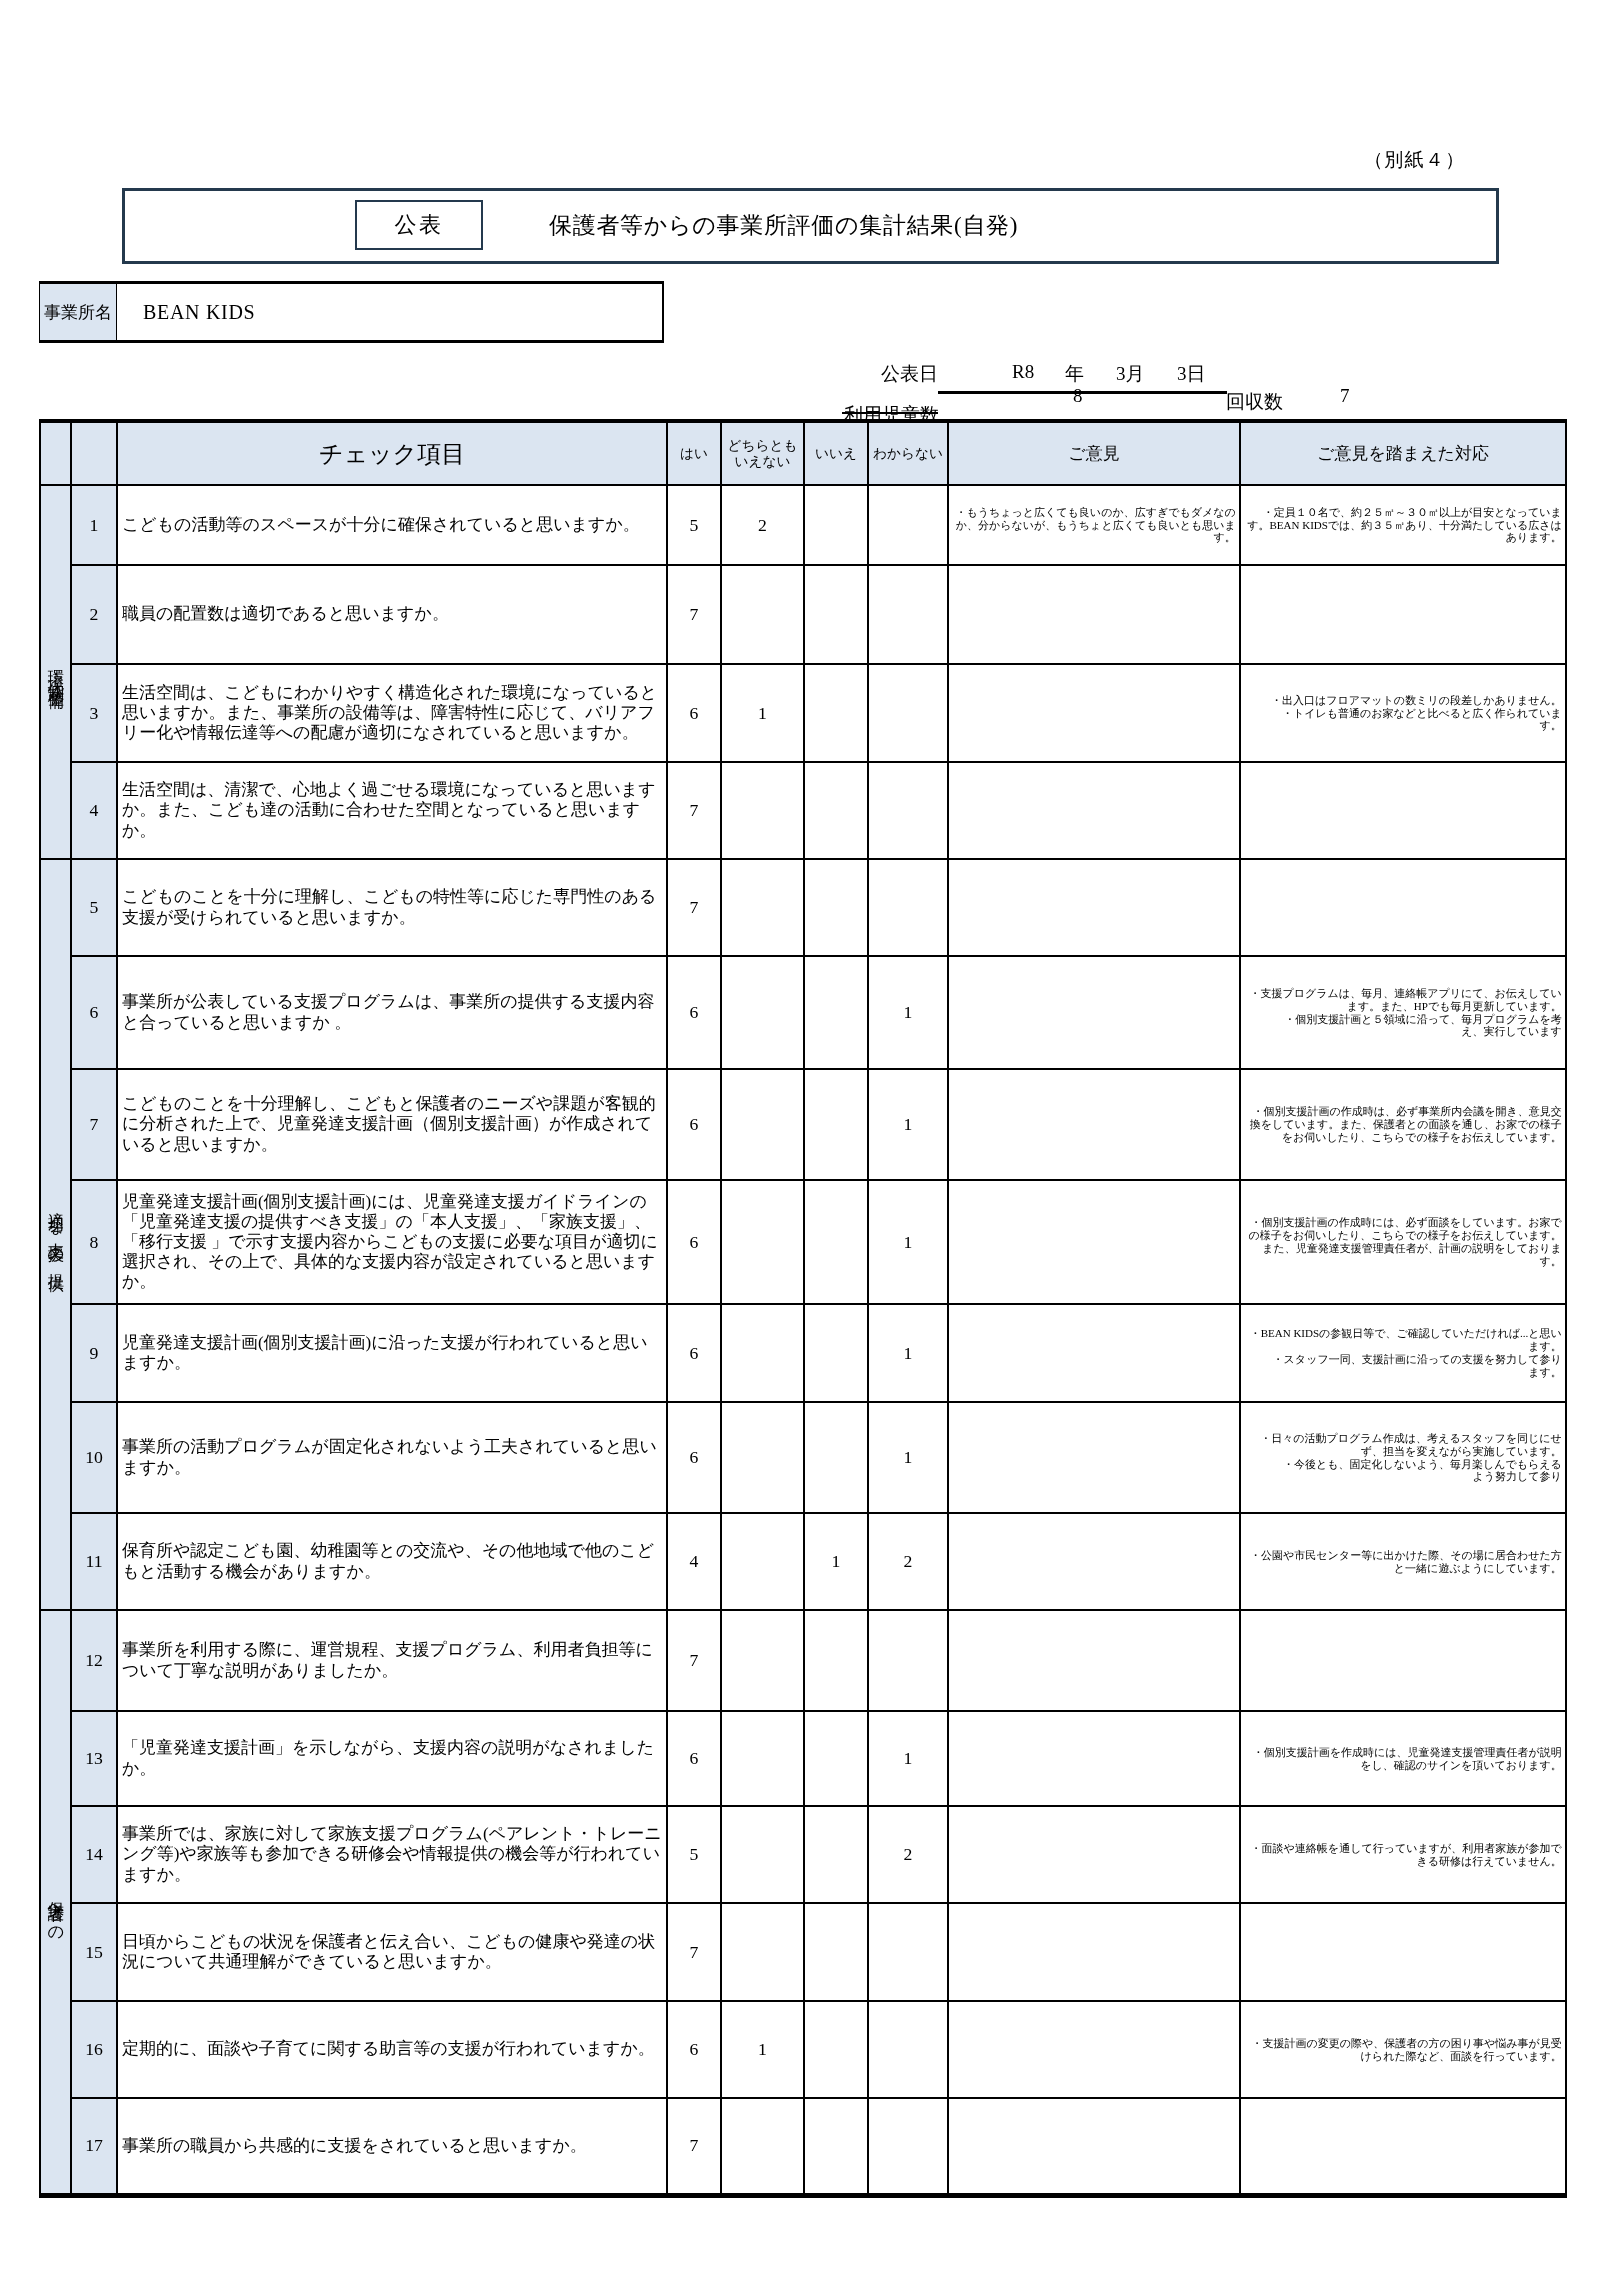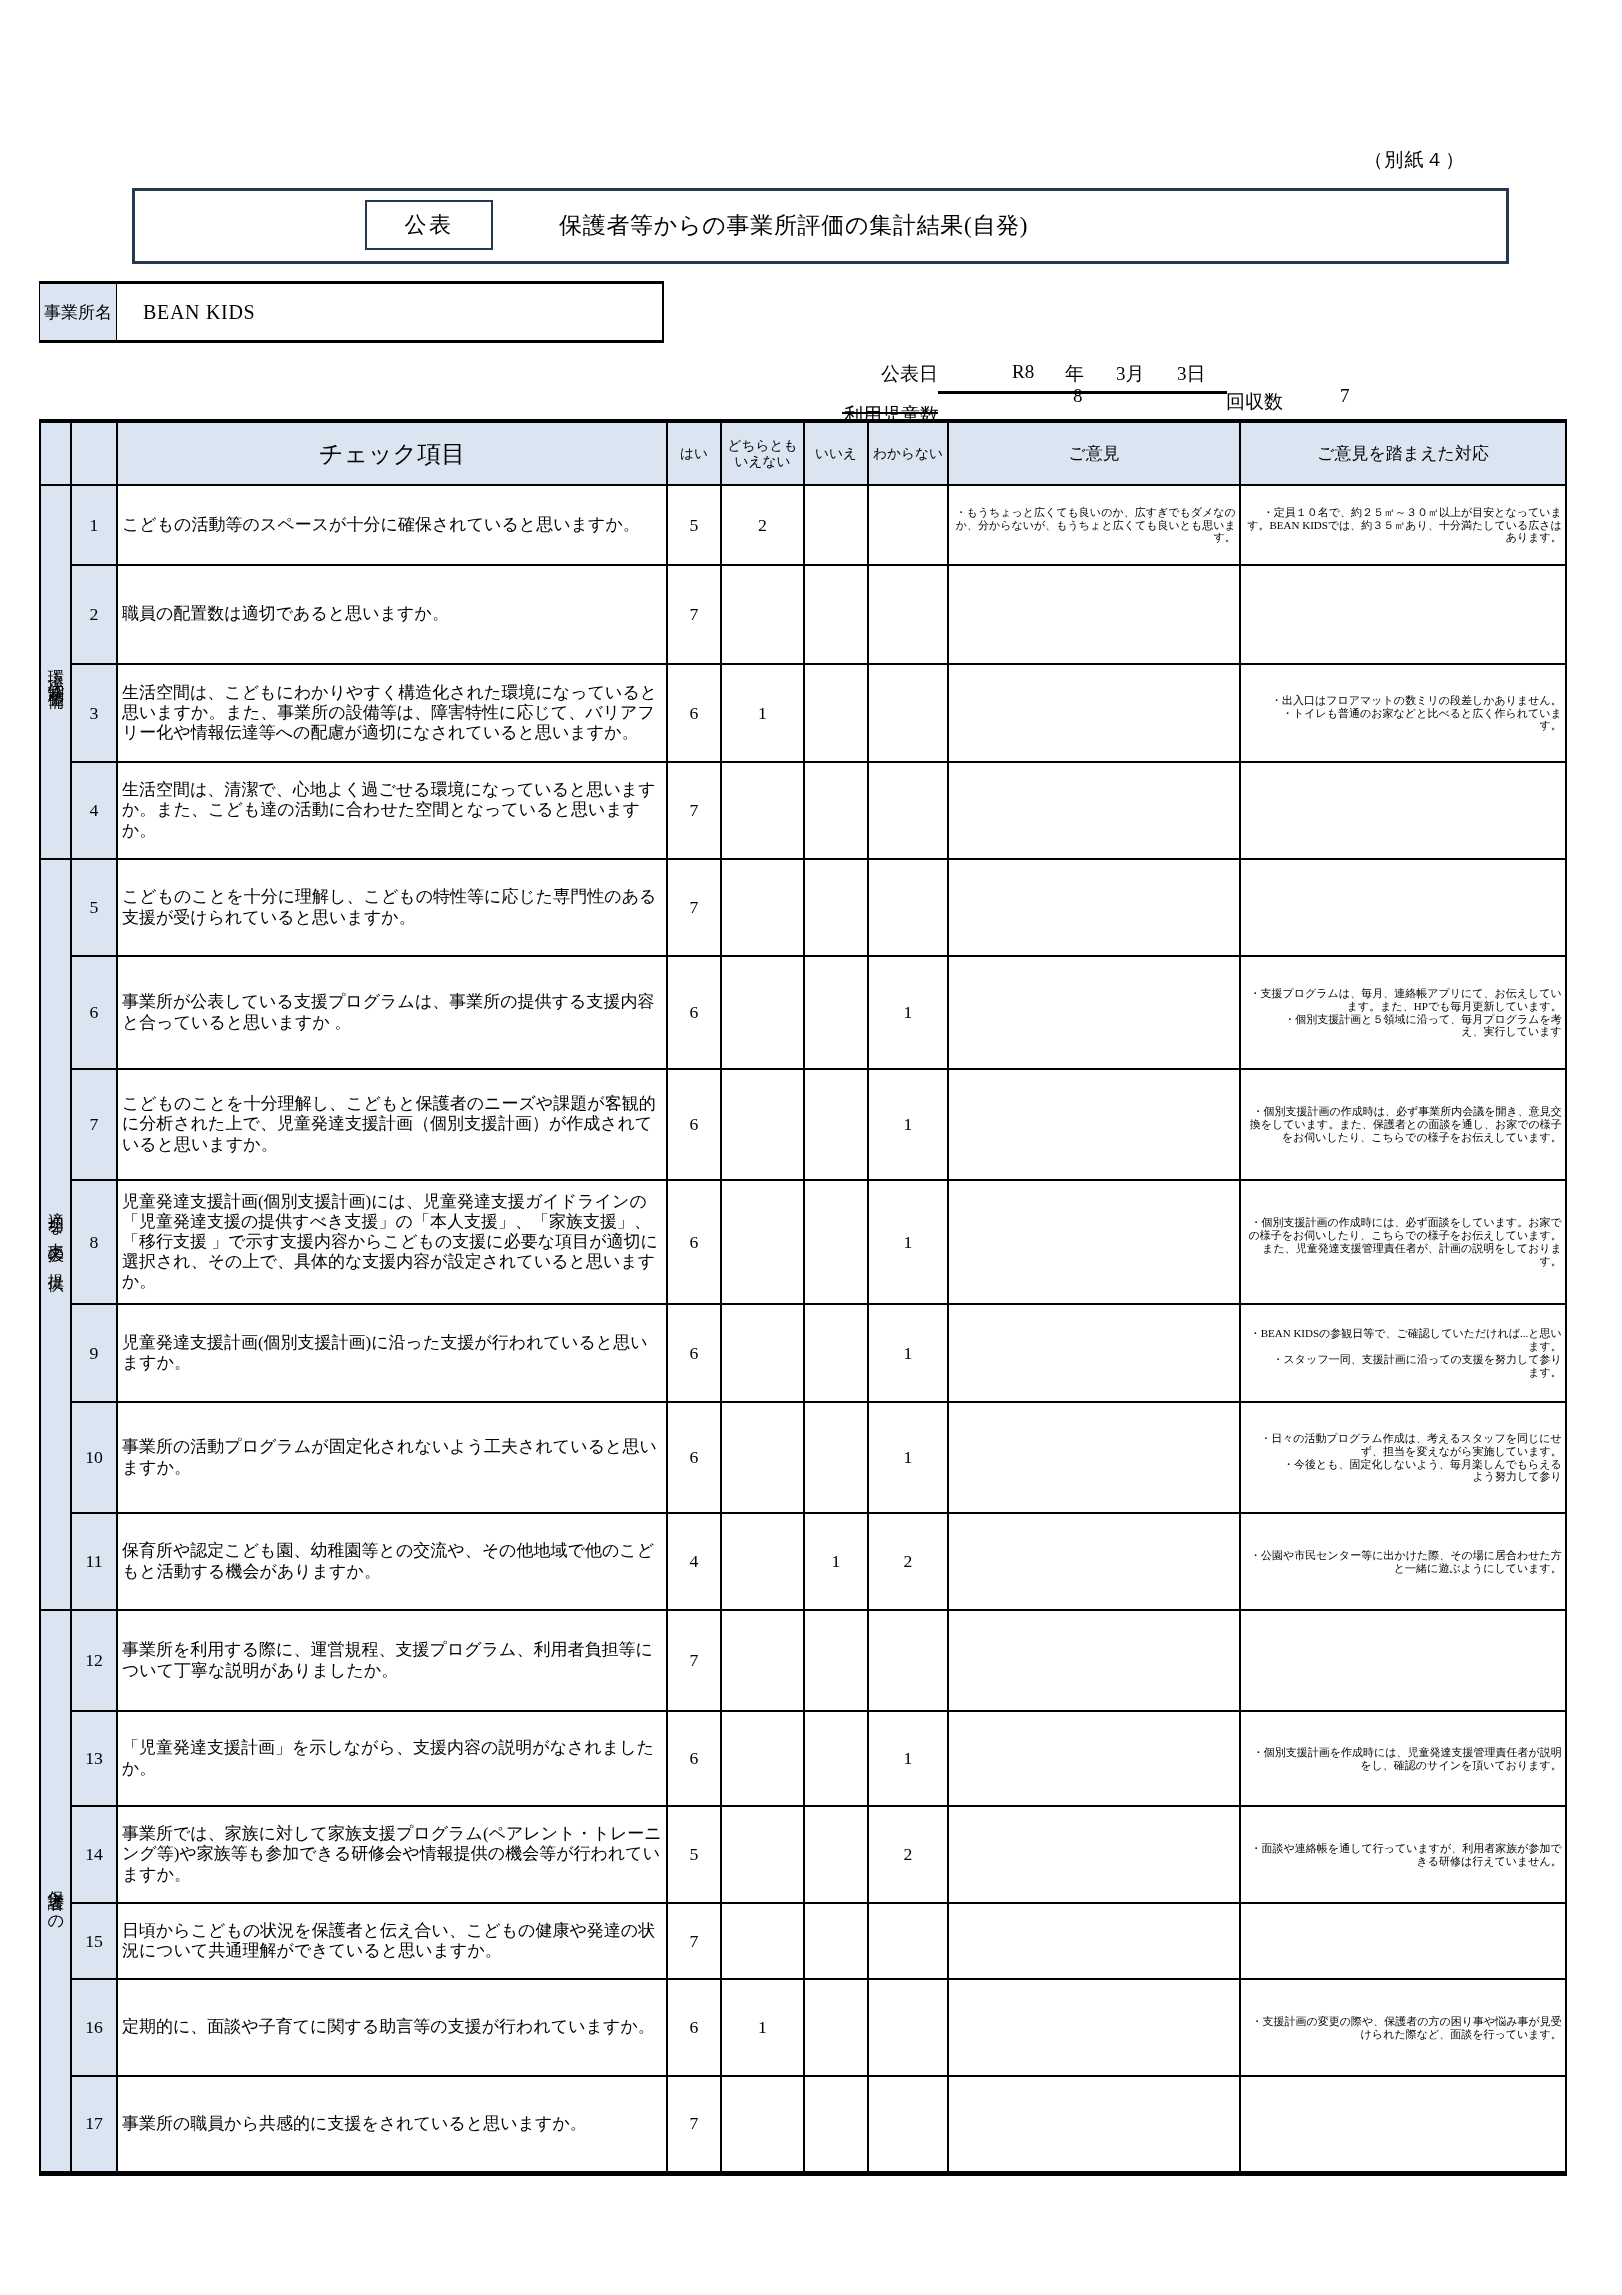--- a/index.html
+++ b/index.html
@@ -4,21 +4,21 @@
 <style>
   html,body{margin:0;padding:0;background:#e8e8e8;}
   #page{
     position:relative;width:1623px;height:2295px;background:#ffffff;
     overflow:hidden;font-family:Liberation Serif, serif;color:#000;
   }
   
   .abs{position:absolute;}
   #attachment-note{left:1364px;top:147px;font-size:19px;letter-spacing:1.3px;}
   #title-box{
-    left:132px;top:188px;width:1377px;height:76px;
+    left:122px;top:188px;width:1377px;height:76px;
     border:3.3px solid #24394d;box-sizing:border-box;background:#fff;
   }
   #title-badge{
     position:absolute;left:230px;top:9.2px;width:128px;height:50px;
     border:2.6px solid #24394d;box-sizing:border-box;
     display:flex;align-items:center;justify-content:center;
     font-size:22px;letter-spacing:2.6px;
   }
   #doc-title{
     position:absolute;left:424px;top:0;height:69px;display:flex;align-items:center;
@@ -283,21 +283,21 @@
       <tr style="height:97px">
         <td class="num">14</td>
         <td class="q">事業所では、家族に対して家族支援プログラム(ペアレント・トレーニング等)や家族等も参加できる研修会や情報提供の機会等が行われていますか。</td>
         <td class="c">5</td>
         <td class="c"></td>
         <td class="c"></td>
         <td class="c">2</td>
         <td class="comment"></td>
         <td class="comment">・面談や連絡帳を通して行っていますが、利用者家族が参加できる研修は行えていません。</td>
       </tr>
-      <tr style="height:76px">
+      <tr style="height:98px">
         <td class="num">15</td>
         <td class="q">日頃からこどもの状況を保護者と伝え合い、こどもの健康や発達の状況について共通理解ができていると思いますか。</td>
         <td class="c">7</td>
         <td class="c"></td>
         <td class="c"></td>
         <td class="c"></td>
         <td class="comment"></td>
         <td class="comment"></td>
       </tr>
       <tr style="height:97px">

